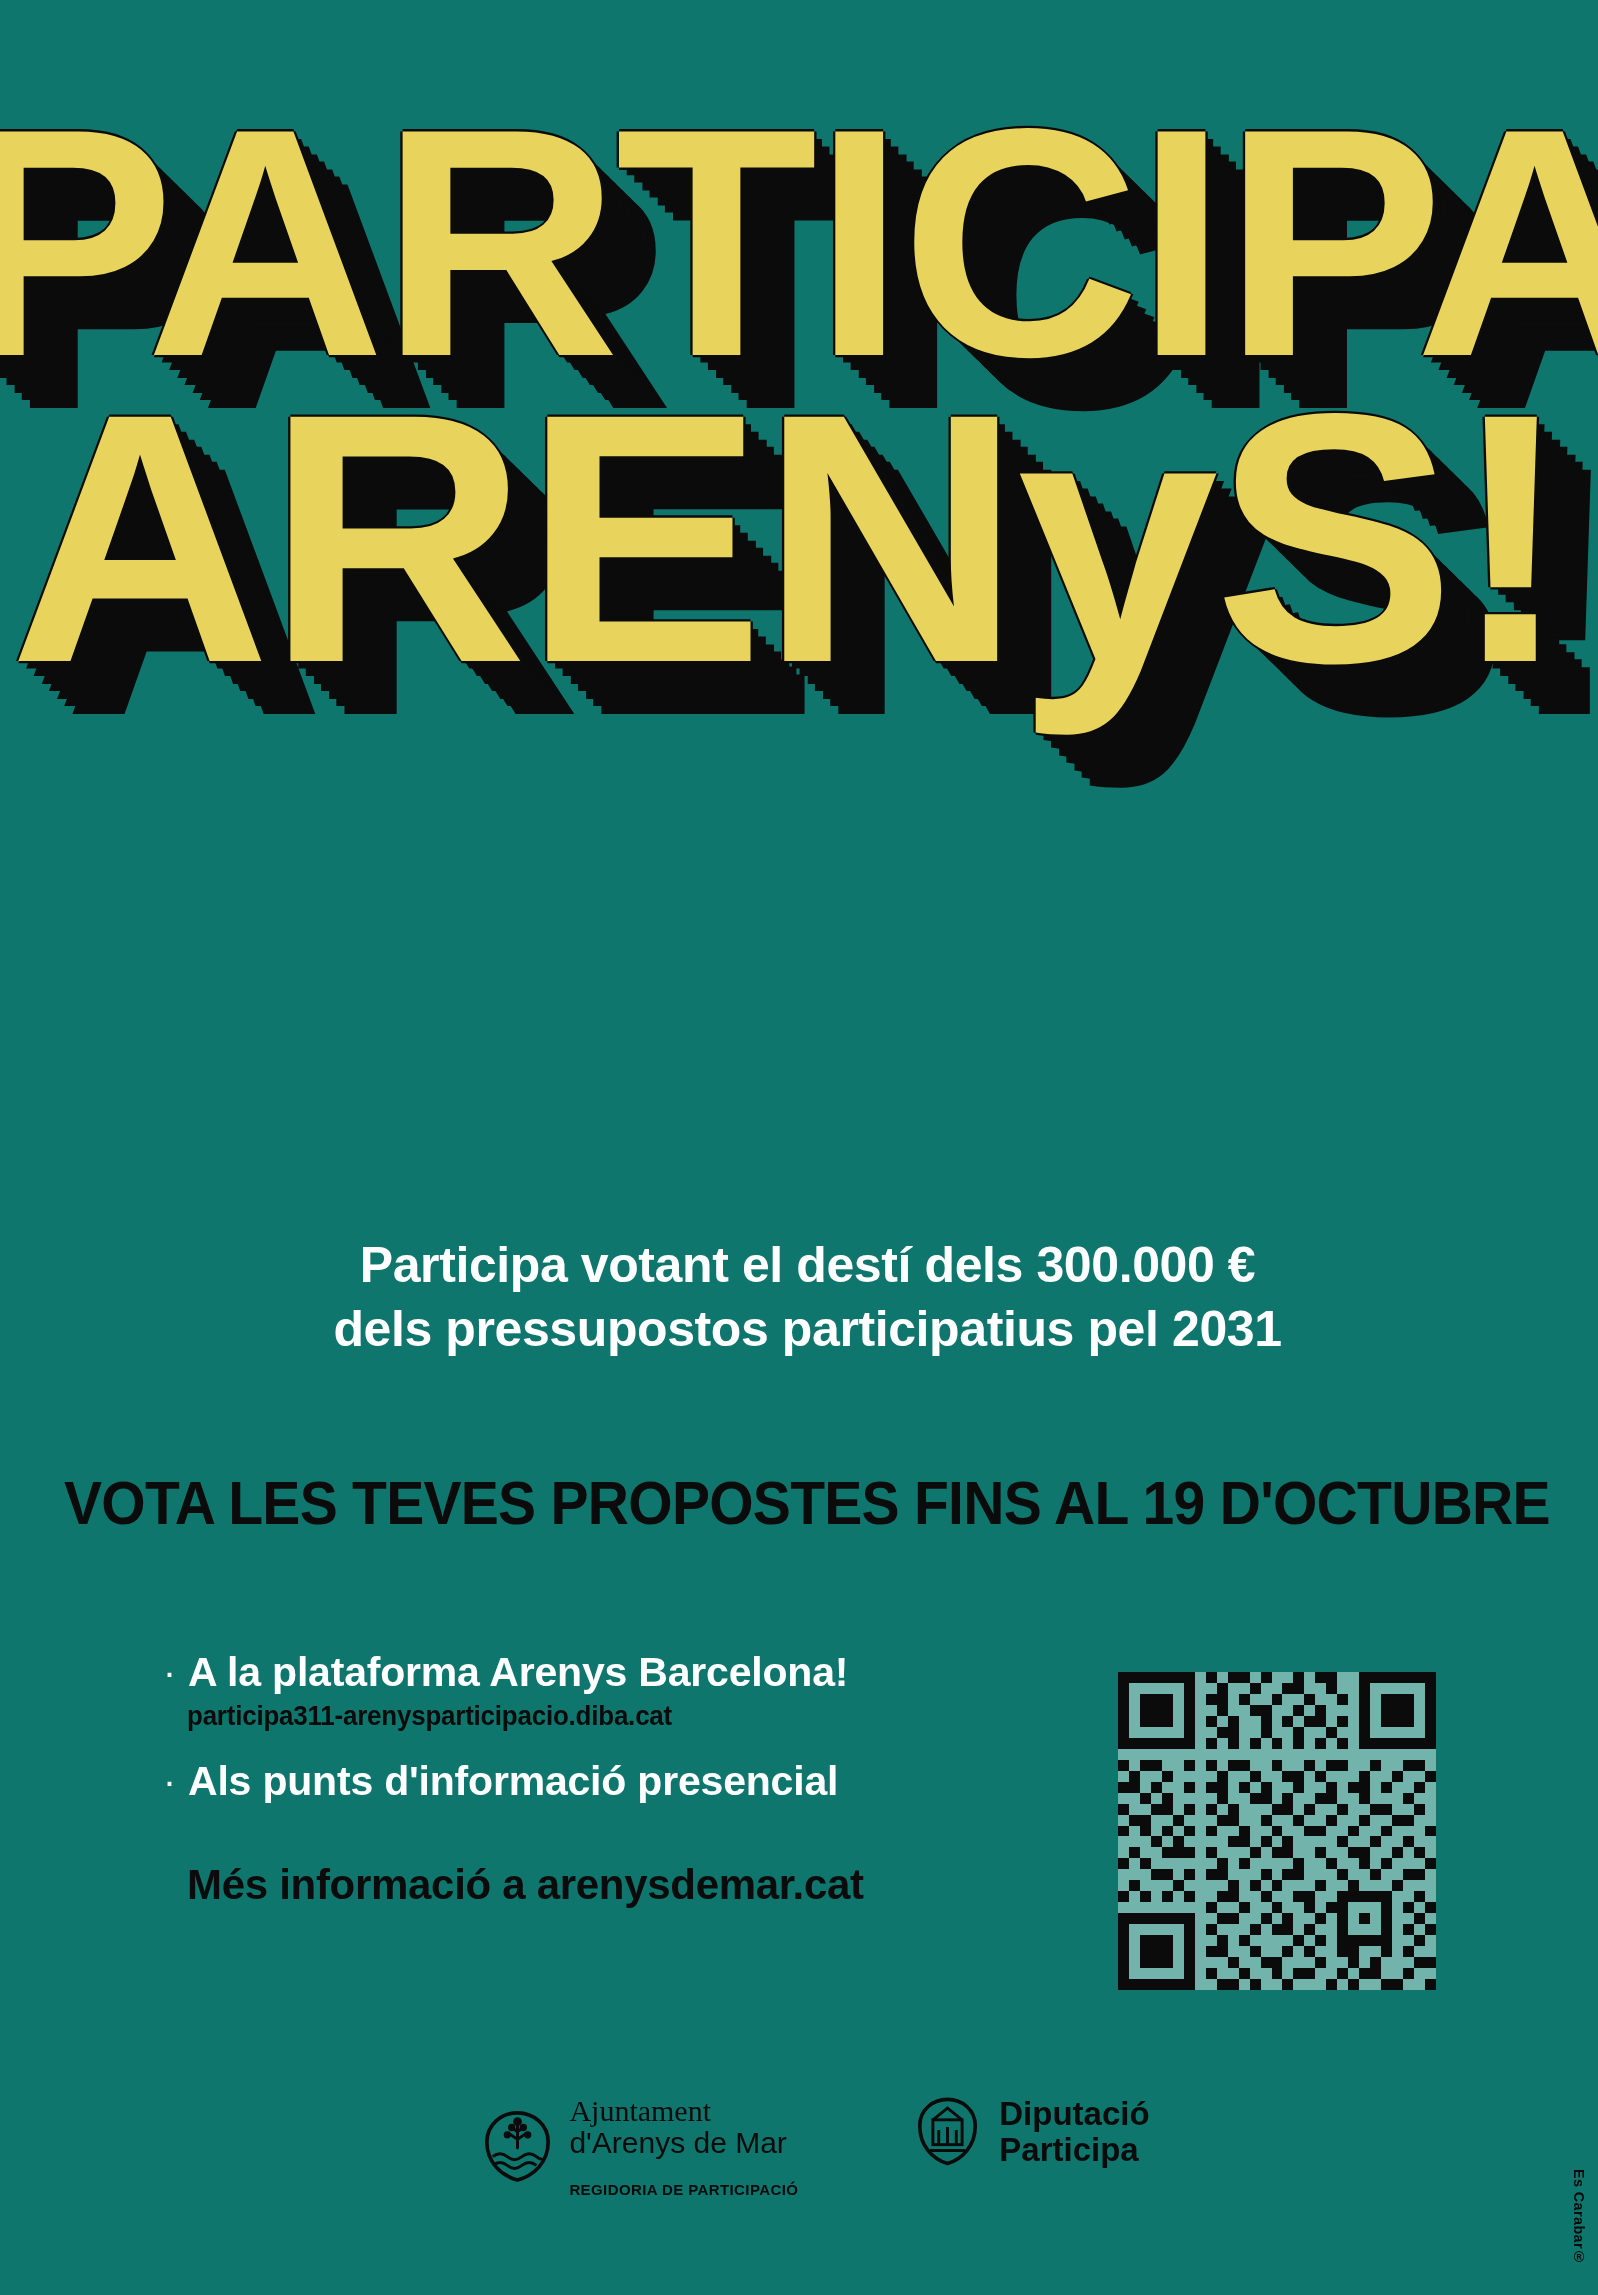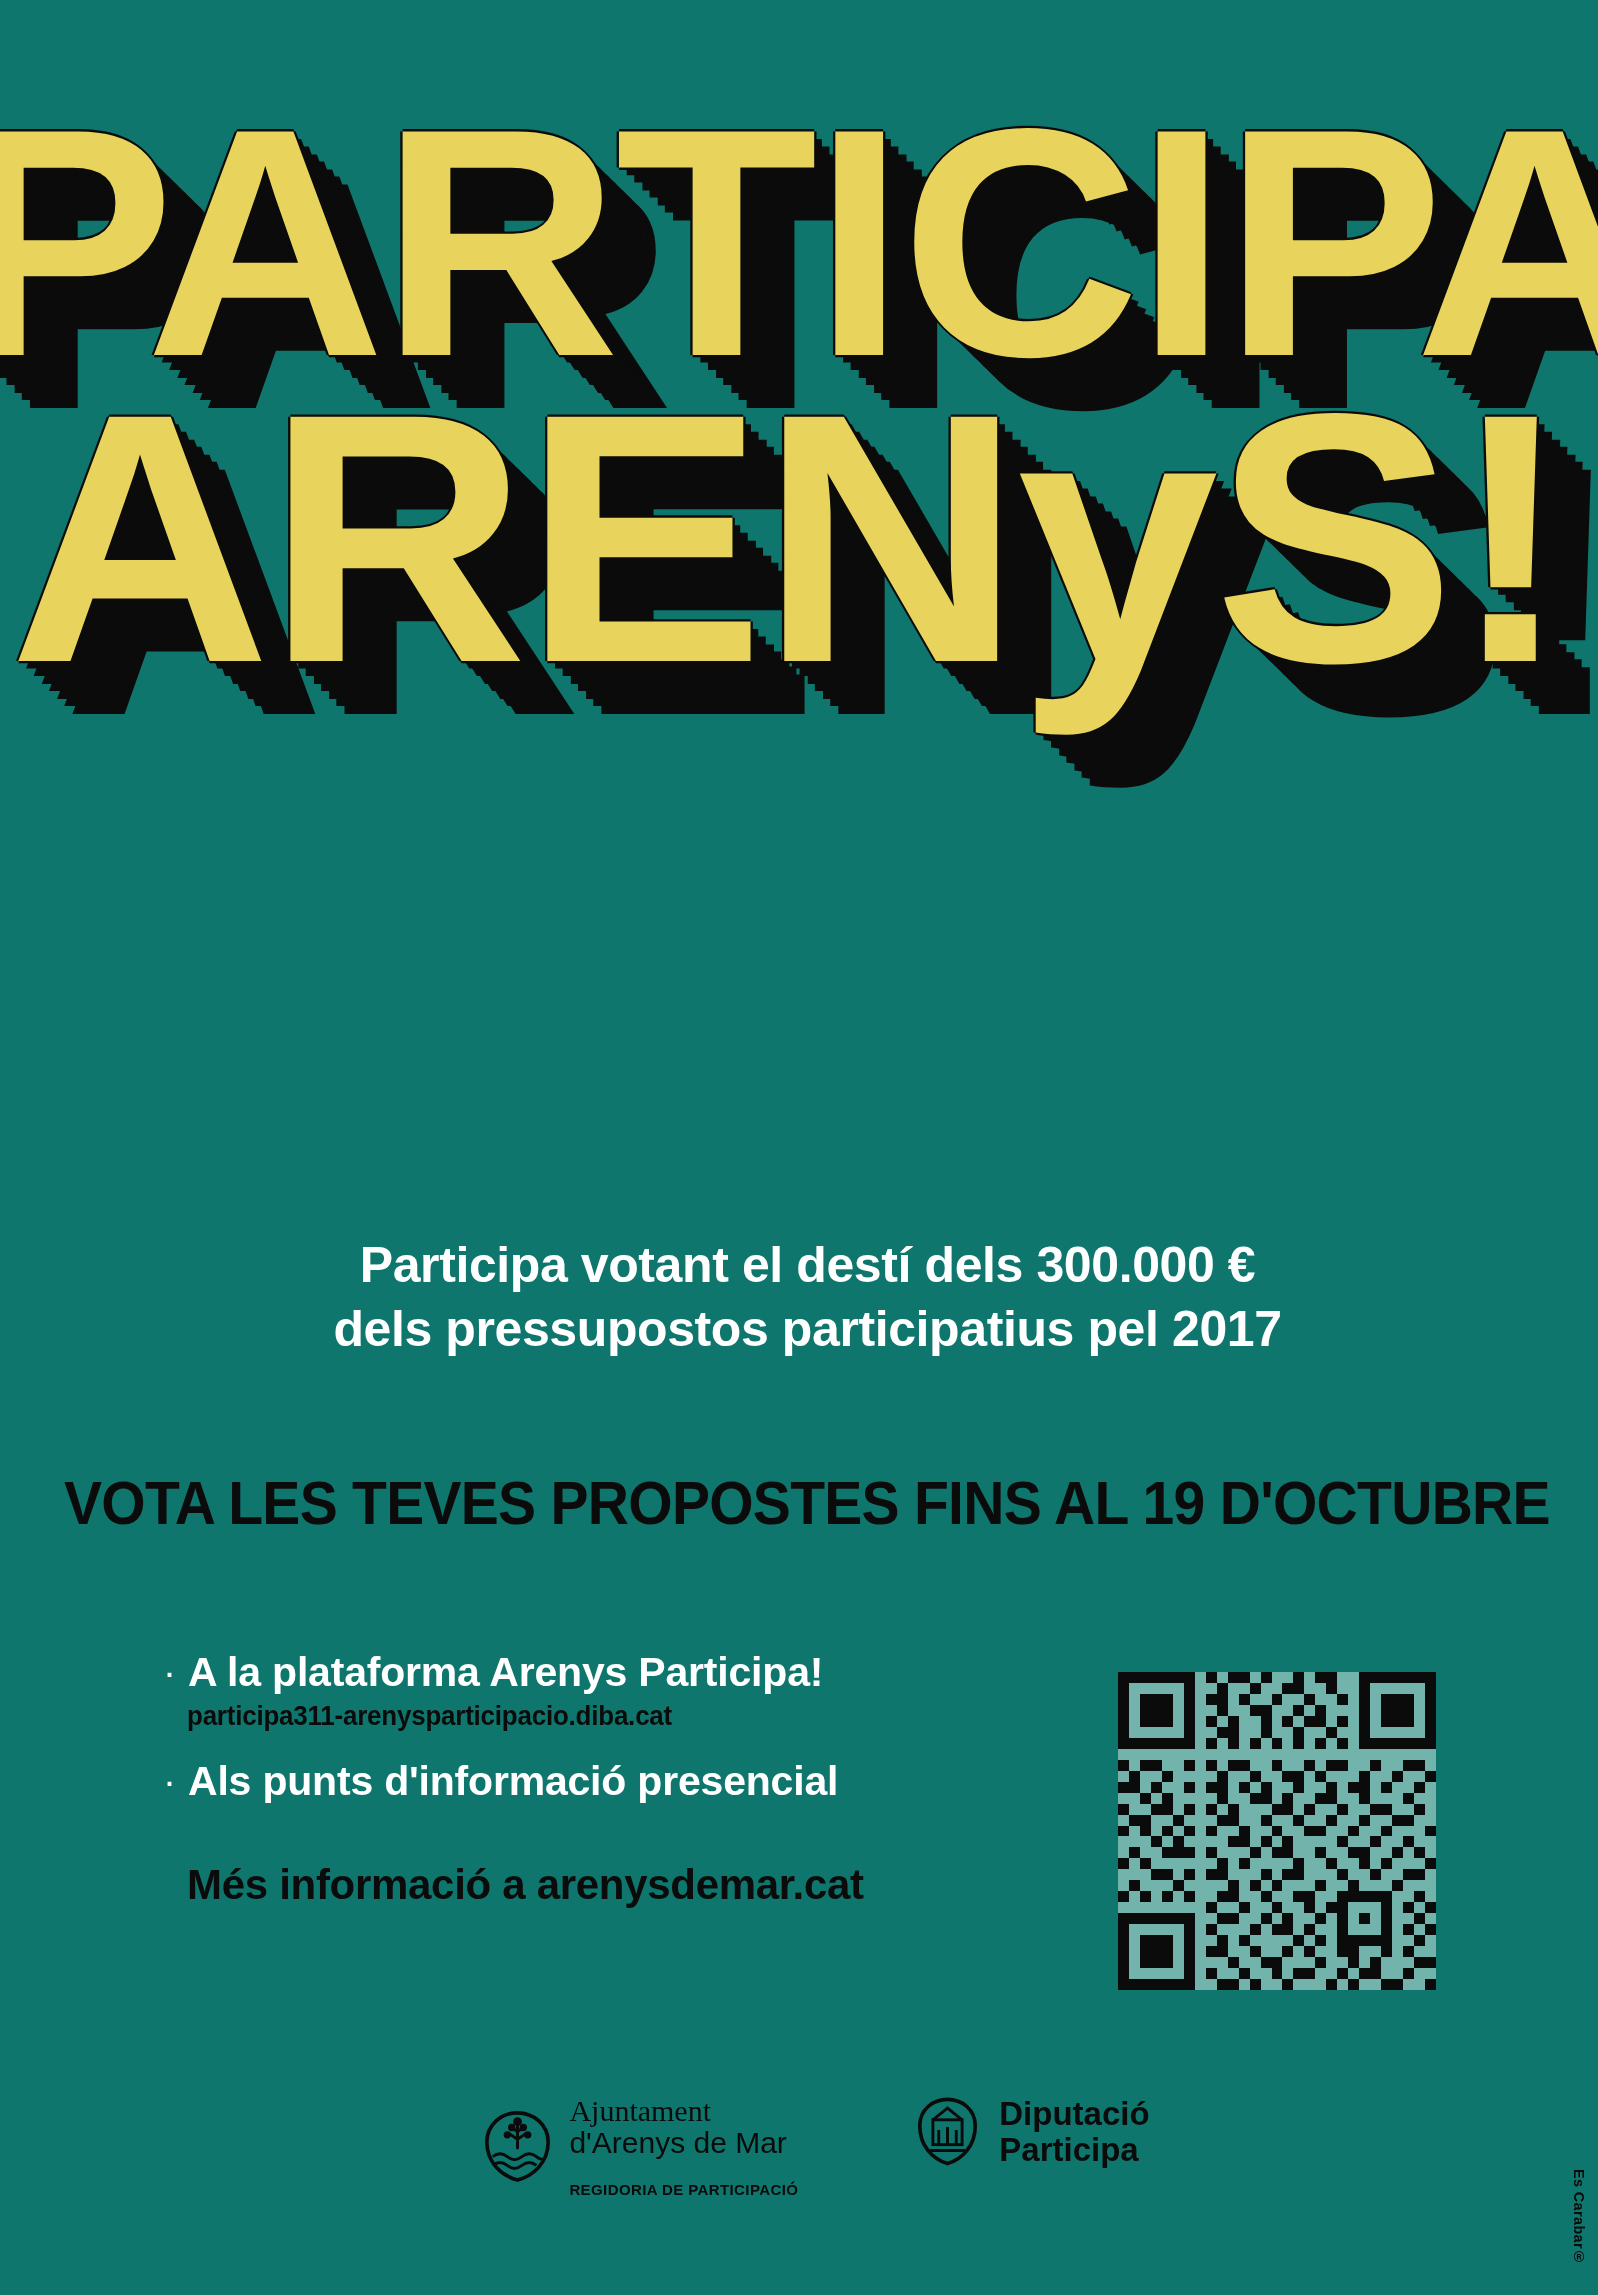--- a/index.html
+++ b/index.html
@@ -224,30 +224,30 @@
 
 <div class="poster">
 
   <div class="headline-block">
     <span class="headline headline-1">PARTICIPA</span>
     <span class="headline headline-2"><span>AREN</span><span class="lower">y</span><span>S!</span></span>
   </div>
 
   <div class="subhead">
     <div>Participa votant el destí dels 300.000 €</div>
-    <div>dels pressupostos participatius pel 2017</div>
+    <div>dels pressupostos participatius pel 2031</div>
   </div>
 
   <div class="deadline">VOTA LES TEVES PROPOSTES FINS AL 19 D'OCTUBRE</div>
 
   <div class="info">
 
     <div class="bullet-row">
       <span class="bullet-dot">·</span>
-      <span class="bullet-text">A la plataforma Arenys Participa!</span>
+      <span class="bullet-text">A la plataforma Arenys Barcelona!</span>
     </div>
     <div class="url-line">participa311-arenysparticipacio.diba.cat</div>
 
     <div class="bullet-row">
       <span class="bullet-dot">·</span>
       <span class="bullet-text">Als punts d'informació presencial</span>
     </div>
 
     <div class="more-info">Més informació a arenysdemar.cat</div>
   </div>

